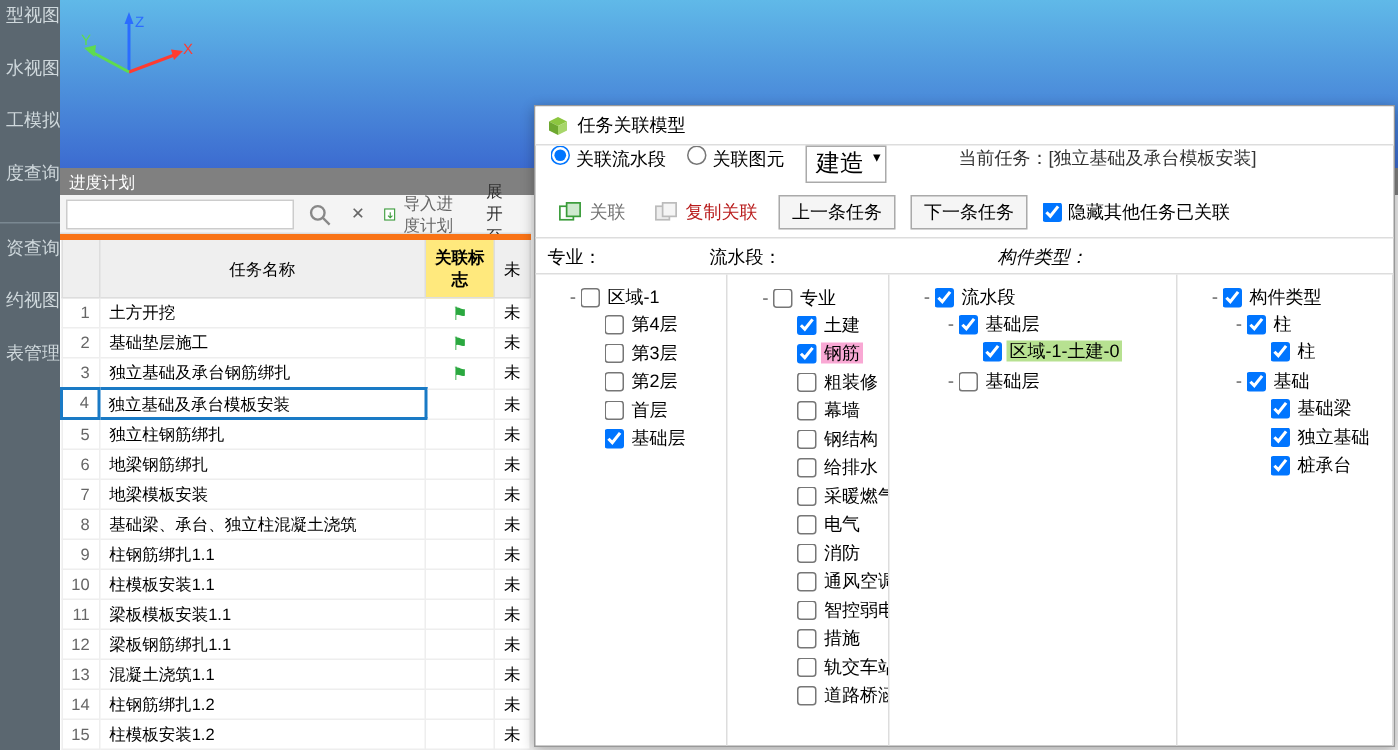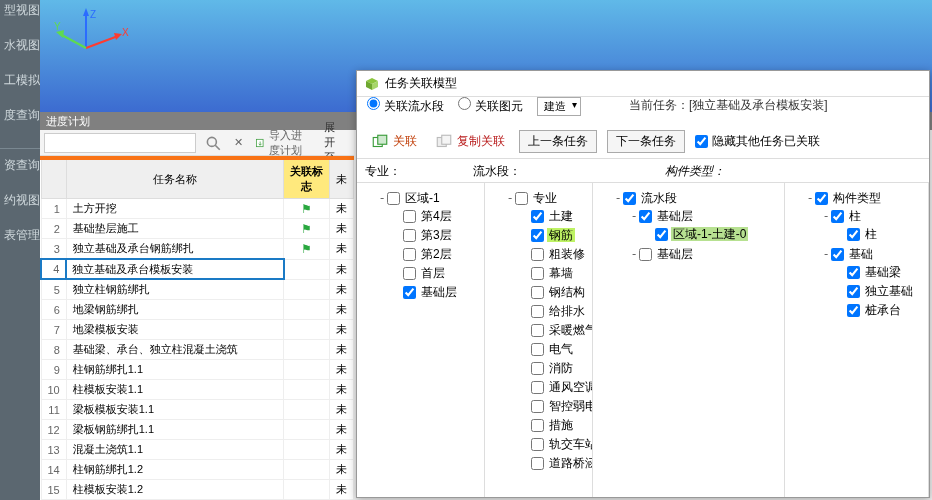--- a/index.html
+++ b/index.html
@@ -34,40 +34,40 @@
   .task-table table{ width:100%; border-collapse:collapse;}
   .green-flag { color:#2aa83f; font-size:12px;}
 
   .dialog { position:absolute; left:356px; top:70px; width:574px; height:428px; background:#fff;
             border:1px solid #999; box-shadow:0 2px 8px rgba(0,0,0,.3);}
   .dlg-title { height:26px; background:#fff; border-bottom:1px solid #ddd; display:flex; align-items:center;
                padding:0 8px; font-size:12px; gap:6px;}
   .dlg-cube { width:14px; height:14px; display:inline-block;}
   .dlg-row1 { height:28px; display:flex; align-items:flex-start; padding:0 10px; gap:14px; font-size:12px;}
   .dlg-row1 input[type=radio]{margin-right:4px;}
-  .dlg-row1 .combo { border:1px solid #aaa; padding:1px 14px 1px 6px; position:relative; font-size:11px;}
+  .dlg-row1 .combo { border:1px solid #aaa; padding:1px 14px 1px 6px; position:relative; font-size:16px;}
   .dlg-row1 .combo::after{content:"▾"; position:absolute; right:3px; top:1px; font-size:10px;}
   .dlg-row1 .cur-task { color:#333;}
   .dlg-row2 { height:34px; display:flex; align-items:center; padding:0 10px; gap:10px; font-size:12px;
               border-bottom:1px solid #ddd;}
-  .dlg-row2 .ibtn { display:flex; align-items:center; gap:4px; color:#c2410c; padding:2px 4px;}
+  .dlg-row2 .ibtn { display:flex; align-items:center; gap:4px; color:#737373; padding:2px 4px;}
   .dlg-row2 .ibtn.dis { color:#b91c1c;}
   .dlg-row2 .btn { border:1px solid #aaa; background:#f5f5f5; padding:2px 8px; font-size:12px;}
   .dlg-row2 .chk { display:flex; align-items:center; gap:4px;}
   .dlg-cols-hdr { height:24px; display:flex; font-size:12px; border-bottom:1px solid #ddd;}
   .dlg-cols-hdr div { padding:4px 8px;}
   .dlg-body { position:absolute; top:112px; left:0; right:0; bottom:0; display:flex;}
   .tree-col { border-right:1px solid #ddd; padding:6px 4px; overflow:auto;}
   .tree-col ul{ list-style:none; padding-left:16px;}
   .tree-col li{ font-size:12px; padding:1px 0; white-space:nowrap;}
   .tree-col li .exp{ display:inline-block; width:10px; text-align:center; color:#666; font-family:monospace; cursor:pointer;}
   .tree-col li .sp{ display:inline-block; width:10px;}
   .tree-col li input[type=checkbox]{ margin:0 3px 0 0; vertical-align:middle;}
   .tree-col li .lbl{ padding:0 2px;}
-  .tree-col li.sel-grey .lbl{ background:#bef264;}
+  .tree-col li.sel-grey .lbl{ background:#f9a8d4;}
   .tree-col li.sel-green .lbl{ background:#b7e191;}
   .tree-col li.sel-yellow .lbl{ background:#ffe97d;}
 
   .col1{width:128px;} .col2{width:108px;} .col3{width:192px;} .col4{flex:1;}
   .dlg-cols-hdr .c1{width:128px;} .dlg-cols-hdr .c2{width:108px;}
   .dlg-cols-hdr .c3{width:192px;} .dlg-cols-hdr .c4{flex:1; text-align:left; padding-right:6px;font-style:italic;}
 
   svg.ico{width:18px;height:18px;}
 </style>
 </head>

